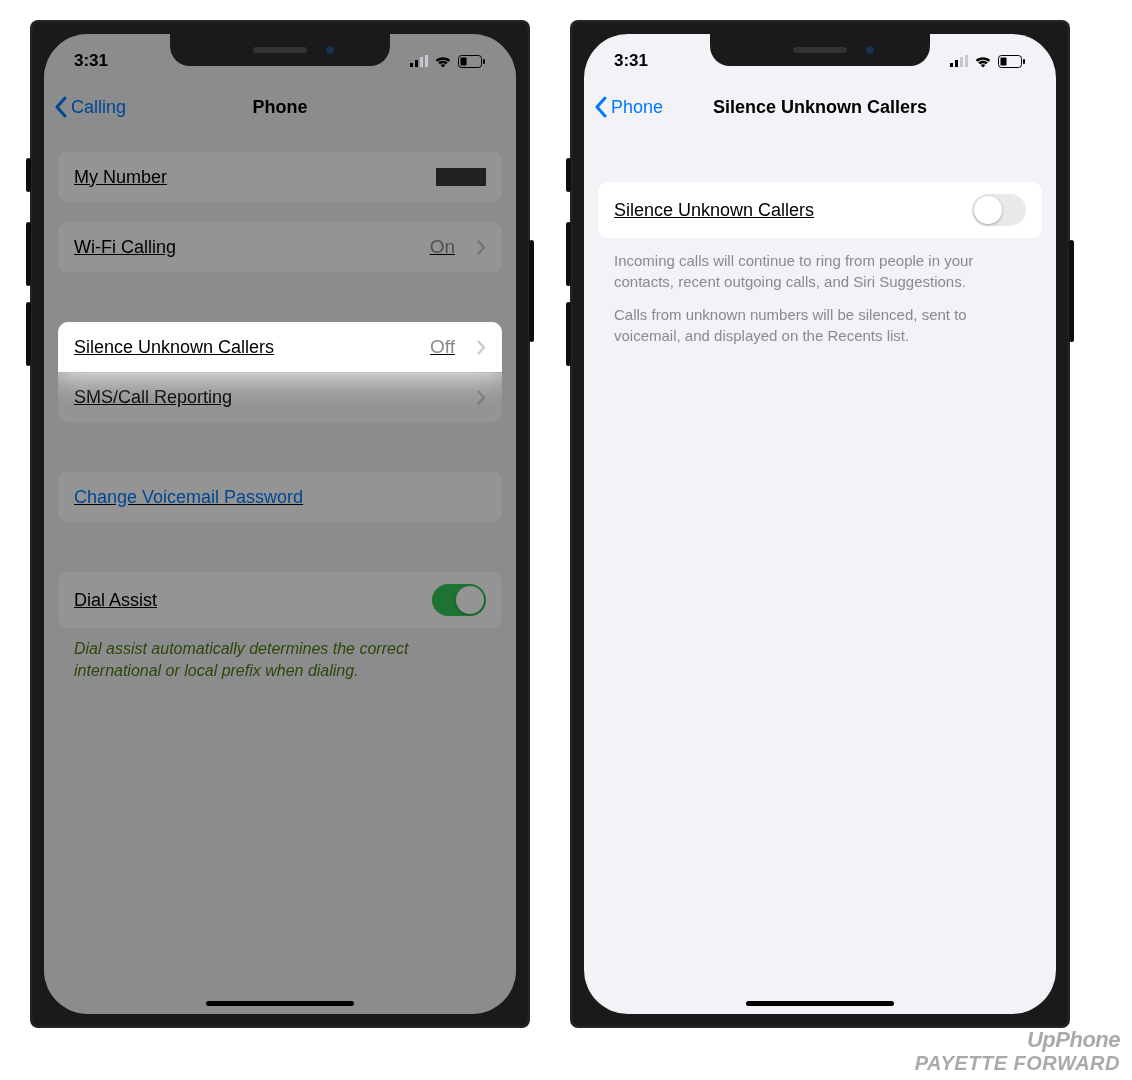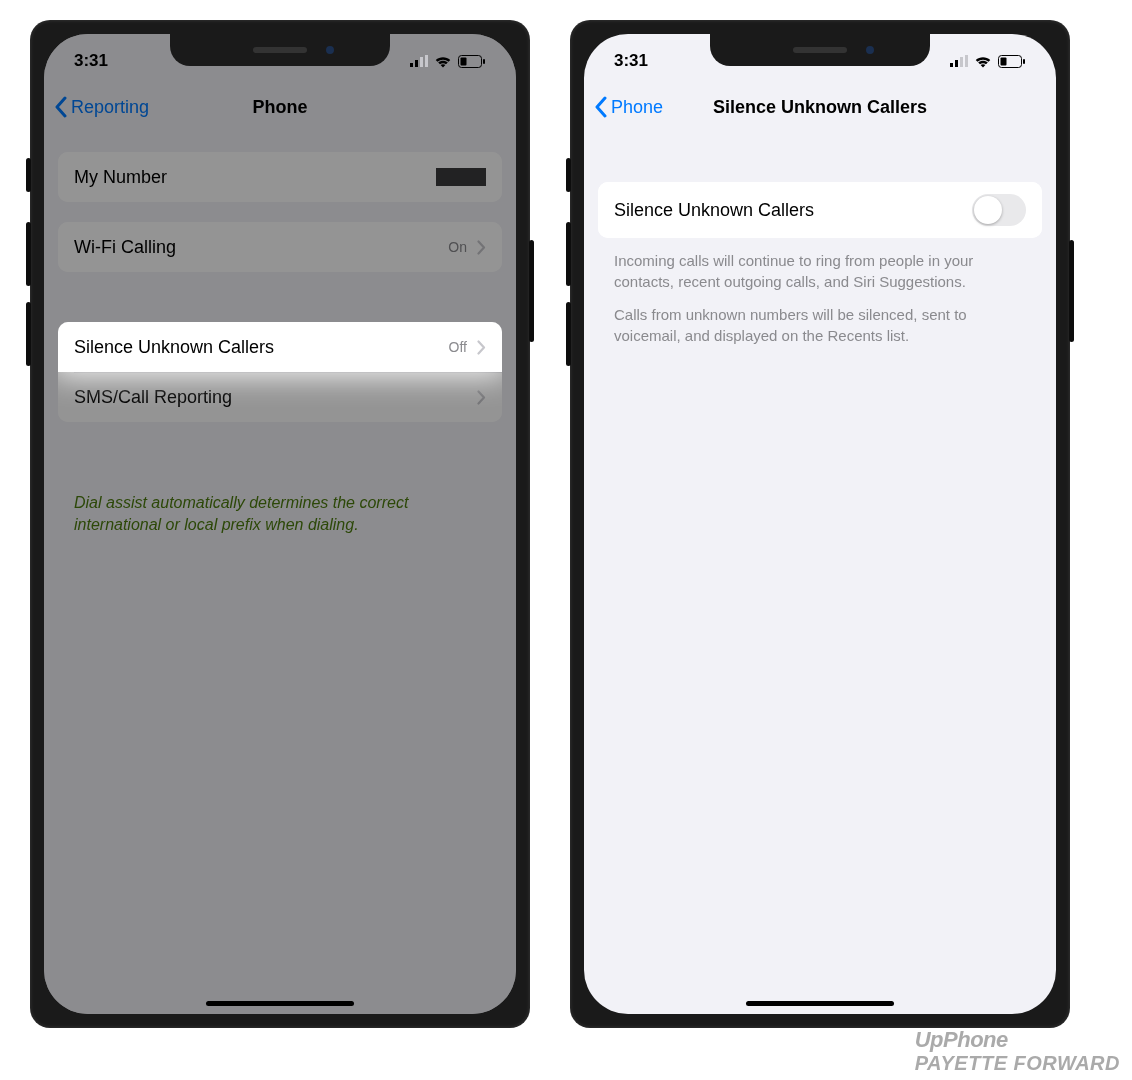--- a/index.html
+++ b/index.html
@@ -7,21 +7,21 @@
       font-family: -apple-system, BlinkMacSystemFont, "Segoe UI", Helvetica, Arial, sans-serif;
       background: #fff;
       width: 1132px;
       height: 1080px;
       position: relative;
     }
     .container { display: flex; gap: 40px; padding: 20px 30px; }
     .phone-frame {
       width: 500px; height: 1008px;
       background: #1a1a1a;
-      border-radius: 20px;
+      border-radius: 8px;
       padding: 14px;
       position: relative;
       box-shadow: inset 0 0 4px rgba(255,255,255,0.15);
     }
     .side-btn {
       position: absolute; background: #0d0d0d; border-radius: 3px;
     }
     .side-left-1 { left: -4px; top: 138px; width: 5px; height: 34px; }
     .side-left-2 { left: -4px; top: 202px; width: 5px; height: 64px; }
     .side-left-3 { left: -4px; top: 282px; width: 5px; height: 64px; }
@@ -66,27 +66,27 @@
     .nav-title { font-size: 18px; font-weight: 600; color: #000; }
     .content { padding: 0 0 20px; }
     .group { margin: 20px 14px 0; background: #fff; border-radius: 10px; overflow: hidden; }
     .section-header {
       font-size: 14px; color: #8a8a8e; text-transform: uppercase;
       padding: 24px 30px 8px; letter-spacing: 0.3px;
     }
     .row {
       display: flex; align-items: center; justify-content: space-between;
       min-height: 50px; padding: 12px 16px; background: #fff;
-      position: relative; font-size: 18px;
+      position: relative; font-size: 18px; text-decoration: underline;
     }
     .row + .row::before {
       content:''; position:absolute; top:0; left:16px; right:0; height:1px; background:#d8d8dc;
     }
     .row-label { color: #000; }
-    .row-right { display: flex; align-items: center; gap: 10px; color: #8a8a8e; font-size: 14px; }
+    .row-right { display: flex; align-items: center; gap: 22px; color: #8a8a8e; font-size: 19px; }
     .row-link { color: #007aff; }
     .row.highlighted {
       position: relative; z-index: 60;
       box-shadow: 0 0 30px 4px rgba(255,255,255,0.9);
     }
     .footer-text {
       font-size: 16px; color: #4d7c0f; padding: 10px 30px 0; line-height: 1.35; font-style: italic;
     }
     .desc-text {
       font-size: 15px; color: #8a8a8e; padding: 12px 30px 0; line-height: 1.4;
@@ -103,21 +103,21 @@
     .toggle.off .toggle-knob { left: 2px; }
     .toggle.on .toggle-knob { right: 2px; }
     .home-indicator {
       position: absolute; bottom: 8px; left: 50%; transform: translateX(-50%);
       width: 148px; height: 5px; background: #000; border-radius: 3px; z-index: 100;
     }
     .redacted { background: #3b3b3d; width: 50px; height: 18px; }
     .chevron-svg { flex-shrink: 0; }
     .spacer-group { height: 30px; }
     .watermark {
-      position: absolute; right: 12px; bottom: 6px; text-align: left;
+      position: absolute; right: 12px; bottom: 6px; text-align: right;
       color: #aaa; font-style: italic; line-height: 1.1;
     }
     .watermark .l1 { font-size: 22px; font-weight: 700; letter-spacing: -0.5px; }
     .watermark .l2 { font-size: 20px; font-weight: 800; letter-spacing: 0.5px; }
     svg { display: block; }
   </style>
 </head>
 <body>
 
 <div class="container">
@@ -157,21 +157,21 @@
             </span>
         </span>
       </div>
       <div class="nav-bar">
         <div class="nav-back">
           <span>
               <svg class="chevron-svg" width="13" height="22" viewBox="0 0 13 22">
                 <path d="M11 2 L3 11 L11 20" stroke="#007aff" stroke-width="3" fill="none" stroke-linecap="round" stroke-linejoin="round"></path>
               </svg>
             </span>
-          <span>Reporting</span>
+          <span>Calling</span>
         </div>
         <div class="nav-title">Phone</div>
       </div>
 
       <div class="content">
         <div class="group">
           <div class="row">
             <span class="row-label">My Number</span>
             <span class="row-right">
                 <span class="redacted"></span>
@@ -212,22 +212,37 @@
               <span>
                   <svg class="chevron-svg" width="9" height="15" viewBox="0 0 9 15">
                     <path d="M1.5 1.5 L7 7.5 L1.5 13.5" stroke="#c7c7cc" stroke-width="2.2" fill="none" stroke-linecap="round" stroke-linejoin="round"></path>
                   </svg>
                 </span>
             </span>
           </div>
         </div>
 
         <div class="spacer-group"></div>
+        <div class="group">
+          <div class="row">
+            <span class="row-label row-link">Change Voicemail Password</span>
+          </div>
+        </div>
 
         <div class="spacer-group"></div>
+        <div class="group">
+          <div class="row">
+            <span class="row-label">Dial Assist</span>
+            <span class="row-right">
+              <span class="toggle on">
+                  <span class="toggle-knob"></span>
+                </span>
+            </span>
+          </div>
+        </div>
         <div class="footer-text">Dial assist automatically determines the correct international or local prefix when dialing.</div>
       </div>
 
       <div class="home-indicator"></div>
     </div>
   </div>
 
   <div class="phone-frame">
     <div class="side-btn side-left-1"></div>
     <div class="side-btn side-left-2"></div>

